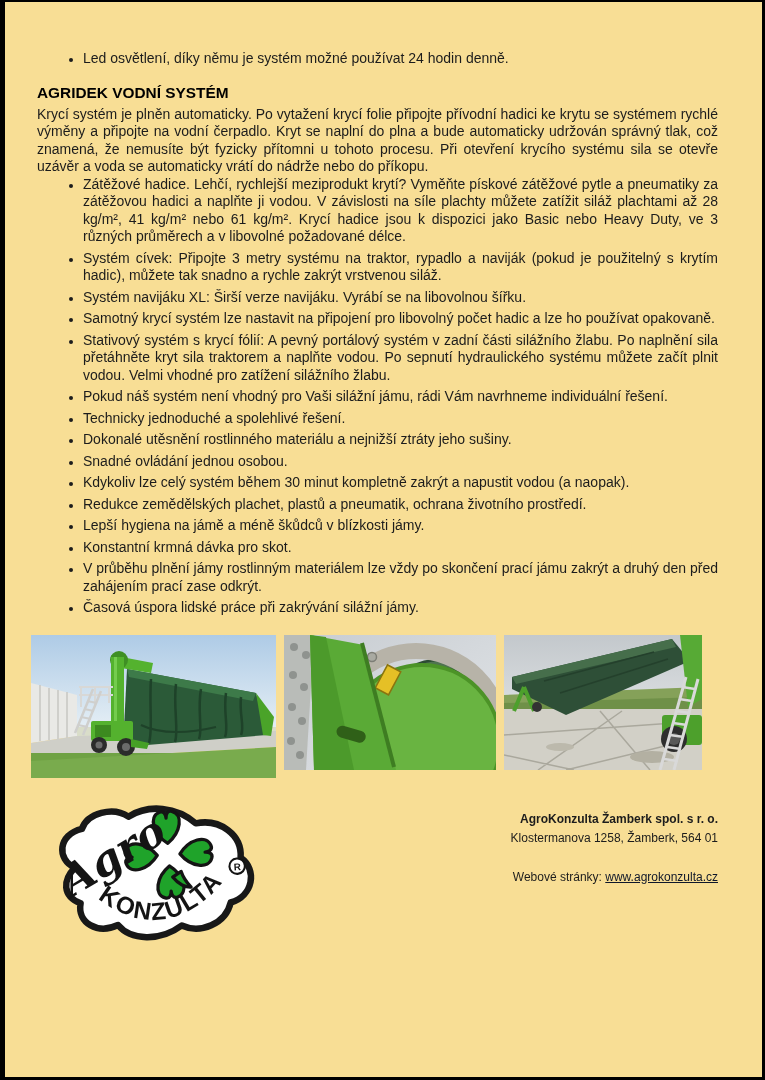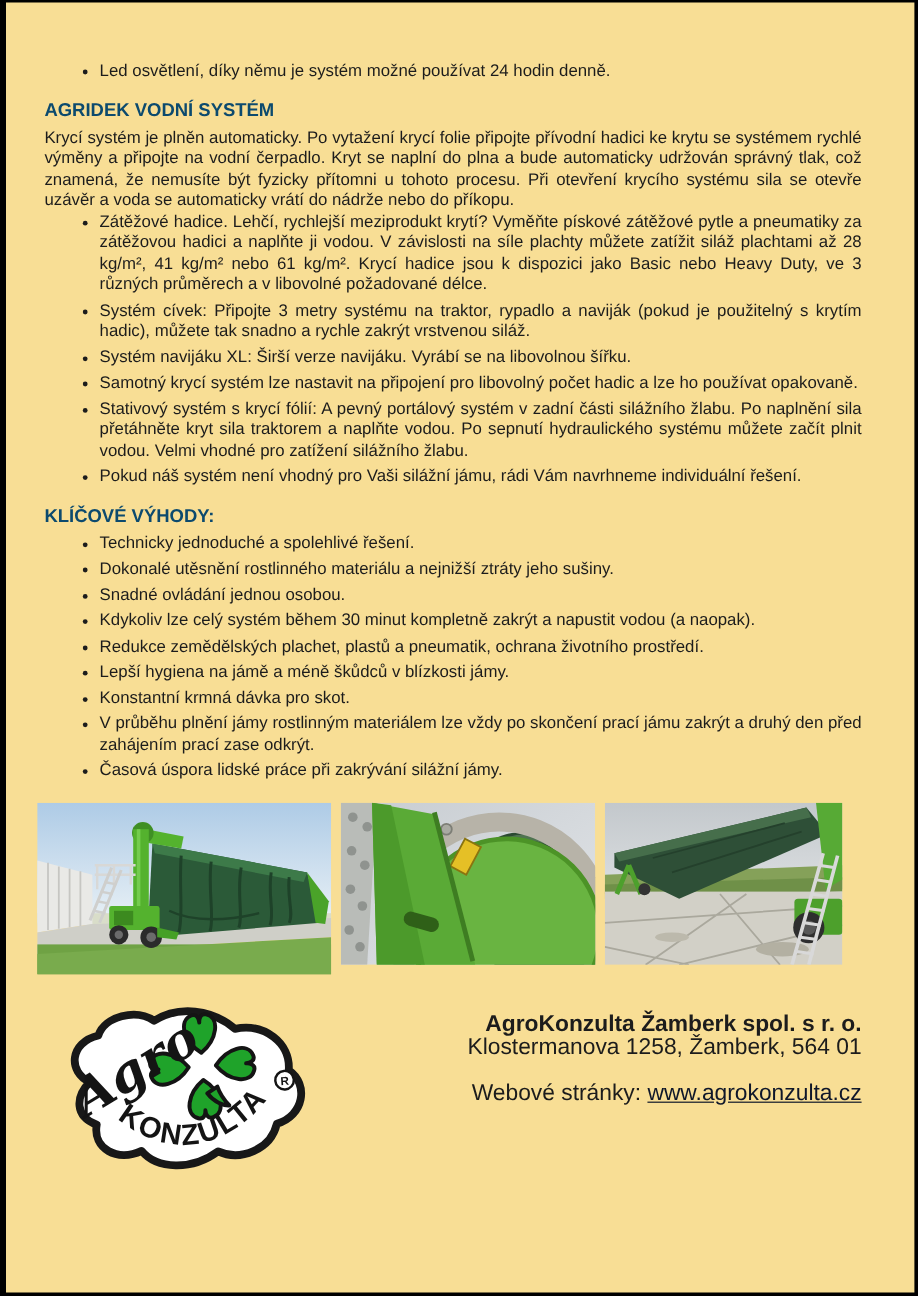--- a/index.html
+++ b/index.html
@@ -12,37 +12,37 @@
     overflow:hidden;
     font-family:"Liberation Sans", sans-serif;
     color:#1c1c1c;
     font-size:14px;
     line-height:17.5px;
   }
   .doc{padding:48px 44px 0 32px;}
   h2{
     font-size:15.4px;line-height:19px;
     margin:15px 0 4px 0;
-    font-weight:bold;color:#0c4a6e;
+    font-weight:bold;color:#000000;
   }
   p.body-par{margin:0;text-align:justify;}
   ul.blist{margin:0;padding-left:46px;list-style:disc outside;}
   ul.blist li{margin:0 0 4px 0;text-align:justify;}
   ul.blist li::marker{font-size:12px;}
   .photo-row{
     display:flex;gap:8px;
     margin:18px 0 0 -6px;
     align-items:flex-start;
   }
   .photo-row svg{display:block;}
   .footer{display:flex;margin-top:24px;align-items:flex-start;}
   .footer .logo-wrap{width:250px;flex:none;padding-left:4px;}
   .footer .contact{
     flex:1;text-align:right;
-    font-size:19px;line-height:19.5px;
+    font-size:12px;line-height:19.5px;
     padding-top:8px;
   }
   .contact .cname{font-weight:bold;}
   .contact .spacer-line{height:19px;}
   .contact a{color:#0f172a;text-decoration:underline;}
 </style>
 </head>
 <body>
 
 <div class="doc">
@@ -56,21 +56,20 @@
 
   <ul class="blist">
     <li>Zátěžové hadice. Lehčí, rychlejší meziprodukt krytí? Vyměňte pískové zátěžové pytle a pneumatiky za zátěžovou hadici a naplňte ji vodou. V závislosti na síle plachty můžete zatížit siláž plachtami až 28 kg/m², 41 kg/m² nebo 61 kg/m². Krycí hadice jsou k dispozici jako Basic nebo Heavy Duty, ve 3 různých průměrech a v libovolné požadované délce.</li>
     <li>Systém cívek: Připojte 3 metry systému na traktor, rypadlo a naviják (pokud je použitelný s krytím hadic), můžete tak snadno a rychle zakrýt vrstvenou siláž.</li>
     <li>Systém navijáku XL: Širší verze navijáku. Vyrábí se na libovolnou šířku.</li>
     <li>Samotný krycí systém lze nastavit na připojení pro libovolný počet hadic a lze ho používat opakovaně.</li>
     <li>Stativový systém s krycí fólií: A pevný portálový systém v zadní části silážního žlabu. Po naplnění sila přetáhněte kryt sila traktorem a naplňte vodou. Po sepnutí hydraulického systému můžete začít plnit vodou. Velmi vhodné pro zatížení silážního žlabu.</li>
     <li>Pokud náš systém není vhodný pro Vaši silážní jámu, rádi Vám navrhneme individuální řešení.</li>
   </ul>
 
-  <h2>KLÍČOVÉ VÝHODY:</h2>
   <ul class="blist">
     <li>Technicky jednoduché a spolehlivé řešení.</li>
     <li>Dokonalé utěsnění rostlinného materiálu a nejnižší ztráty jeho sušiny.</li>
     <li>Snadné ovládání jednou osobou.</li>
     <li>Kdykoliv lze celý systém během 30 minut kompletně zakrýt a napustit vodou (a naopak).</li>
     <li>Redukce zemědělských plachet, plastů a pneumatik, ochrana životního prostředí.</li>
     <li>Lepší hygiena na jámě a méně škůdců v blízkosti jámy.</li>
     <li>Konstantní krmná dávka pro skot.</li>
     <li>V průběhu plnění jámy rostlinným materiálem lze vždy po skončení prací jámu zakrýt a druhý den před zahájením prací zase odkrýt.</li>
     <li>Časová úspora lidské práce při zakrývání silážní jámy.</li>

